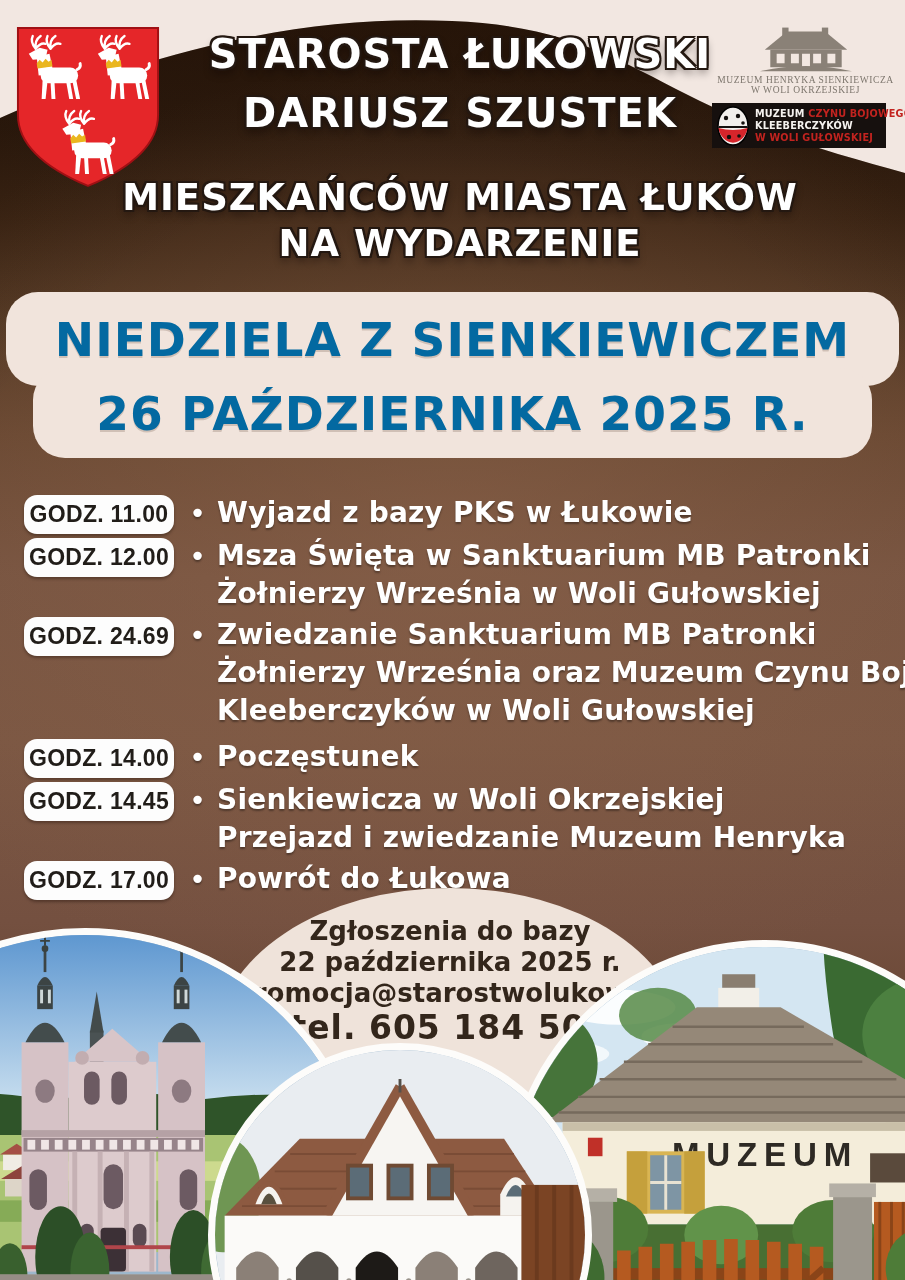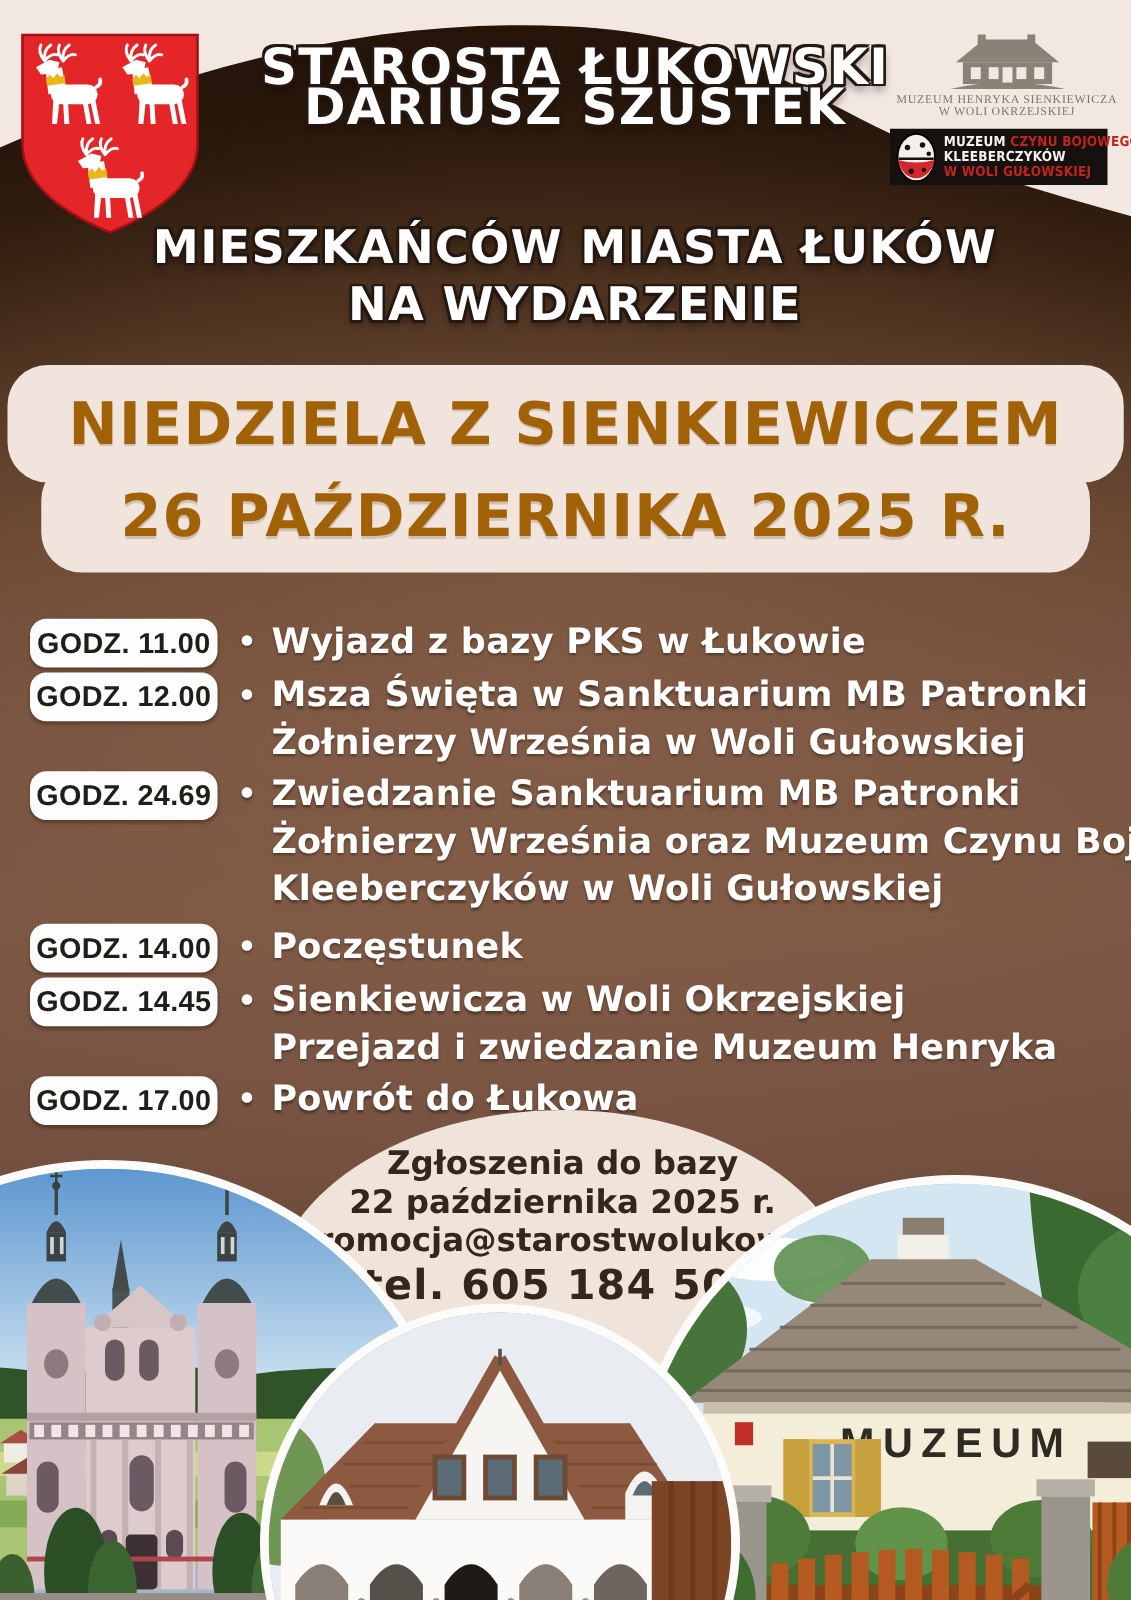--- a/index.html
+++ b/index.html
@@ -22,40 +22,40 @@
   .coa { position:absolute; left:14px; top:24px; width:148px; height:168px; }
   
   .hdr { position:absolute; left:95px; width:730px; text-align:center;
     color:#fff; font-weight:800; letter-spacing:1px; white-space:nowrap;
     text-shadow:
       -2px -2px 0 #241811, 2px -2px 0 #241811, -2px 2px 0 #241811, 2px 2px 0 #241811,
       0 -2px 0 #241811, 0 2px 0 #241811, -2px 0 0 #241811, 2px 0 0 #241811,
       0 5px 8px rgba(10,4,0,.45);
   }
   .hdr-1 { top:31px;  font-size:40px; }
-  .hdr-2 { top:63px;  font-size:40px; }
+  .hdr-2 { top:90px;  font-size:40px; }
   .hdr-3 { top:126px; font-size:40px; }
   .hdr-4 { top:176px; font-size:37px; }
   .hdr-5 { top:222px; font-size:37px; }
   
   .logo1 { position:absolute; left:706px; top:26px; width:199px; text-align:center;
            color:#7d766d; font-family:"Liberation Serif",serif; }
   .logo1 .house { display:block; margin:0 auto 3px; }
   .logo1 .l1 { font-size:9.5px; letter-spacing:.6px; white-space:nowrap; }
   .logo1 .l2 { font-size:9.5px; letter-spacing:.6px; }
   .logo2 { position:absolute; left:712px; top:103px; width:174px; height:45px;
            background:#16100e; display:flex; align-items:center; padding:2px 4px; }
   .logo2 .emblem { flex:none; margin-right:5px; }
   .logo2 .txt { font-weight:bold; line-height:12px; font-size:11px; letter-spacing:.2px;
                 transform:scaleX(.88); transform-origin:left center; white-space:nowrap; }
   .logo2 .w { color:#f5f2ef; } .logo2 .r { color:#c2231f; }
   
   .trow { position:absolute; background:#f1e4dc; border-radius:32px;
           display:flex; align-items:center; justify-content:center;
-          color:#a16207; font-weight:800; white-space:nowrap;
+          color:#0369a1; font-weight:800; white-space:nowrap;
           text-shadow:0 2px 0 rgba(60,30,10,.18); }
   .trow1 { left:6px;  top:292px; width:893px; height:94px; font-size:47px; letter-spacing:1px; }
   .trow2 { left:33px; top:368px; width:839px; height:90px; font-size:47px; letter-spacing:1px; }
   
   .sched { position:absolute; left:24px; top:494px; width:870px; }
   .srow { display:flex; align-items:flex-start; margin-bottom:3px; }
   .srow.mb8 { margin-bottom:8px; }
   .pill { flex:none; width:150px; height:39px; margin-top:1px; background:#fdfdfd;
           border-radius:13px; display:flex; align-items:center; justify-content:center;
           font-family:"Liberation Sans",sans-serif; font-weight:bold; font-size:23px;

